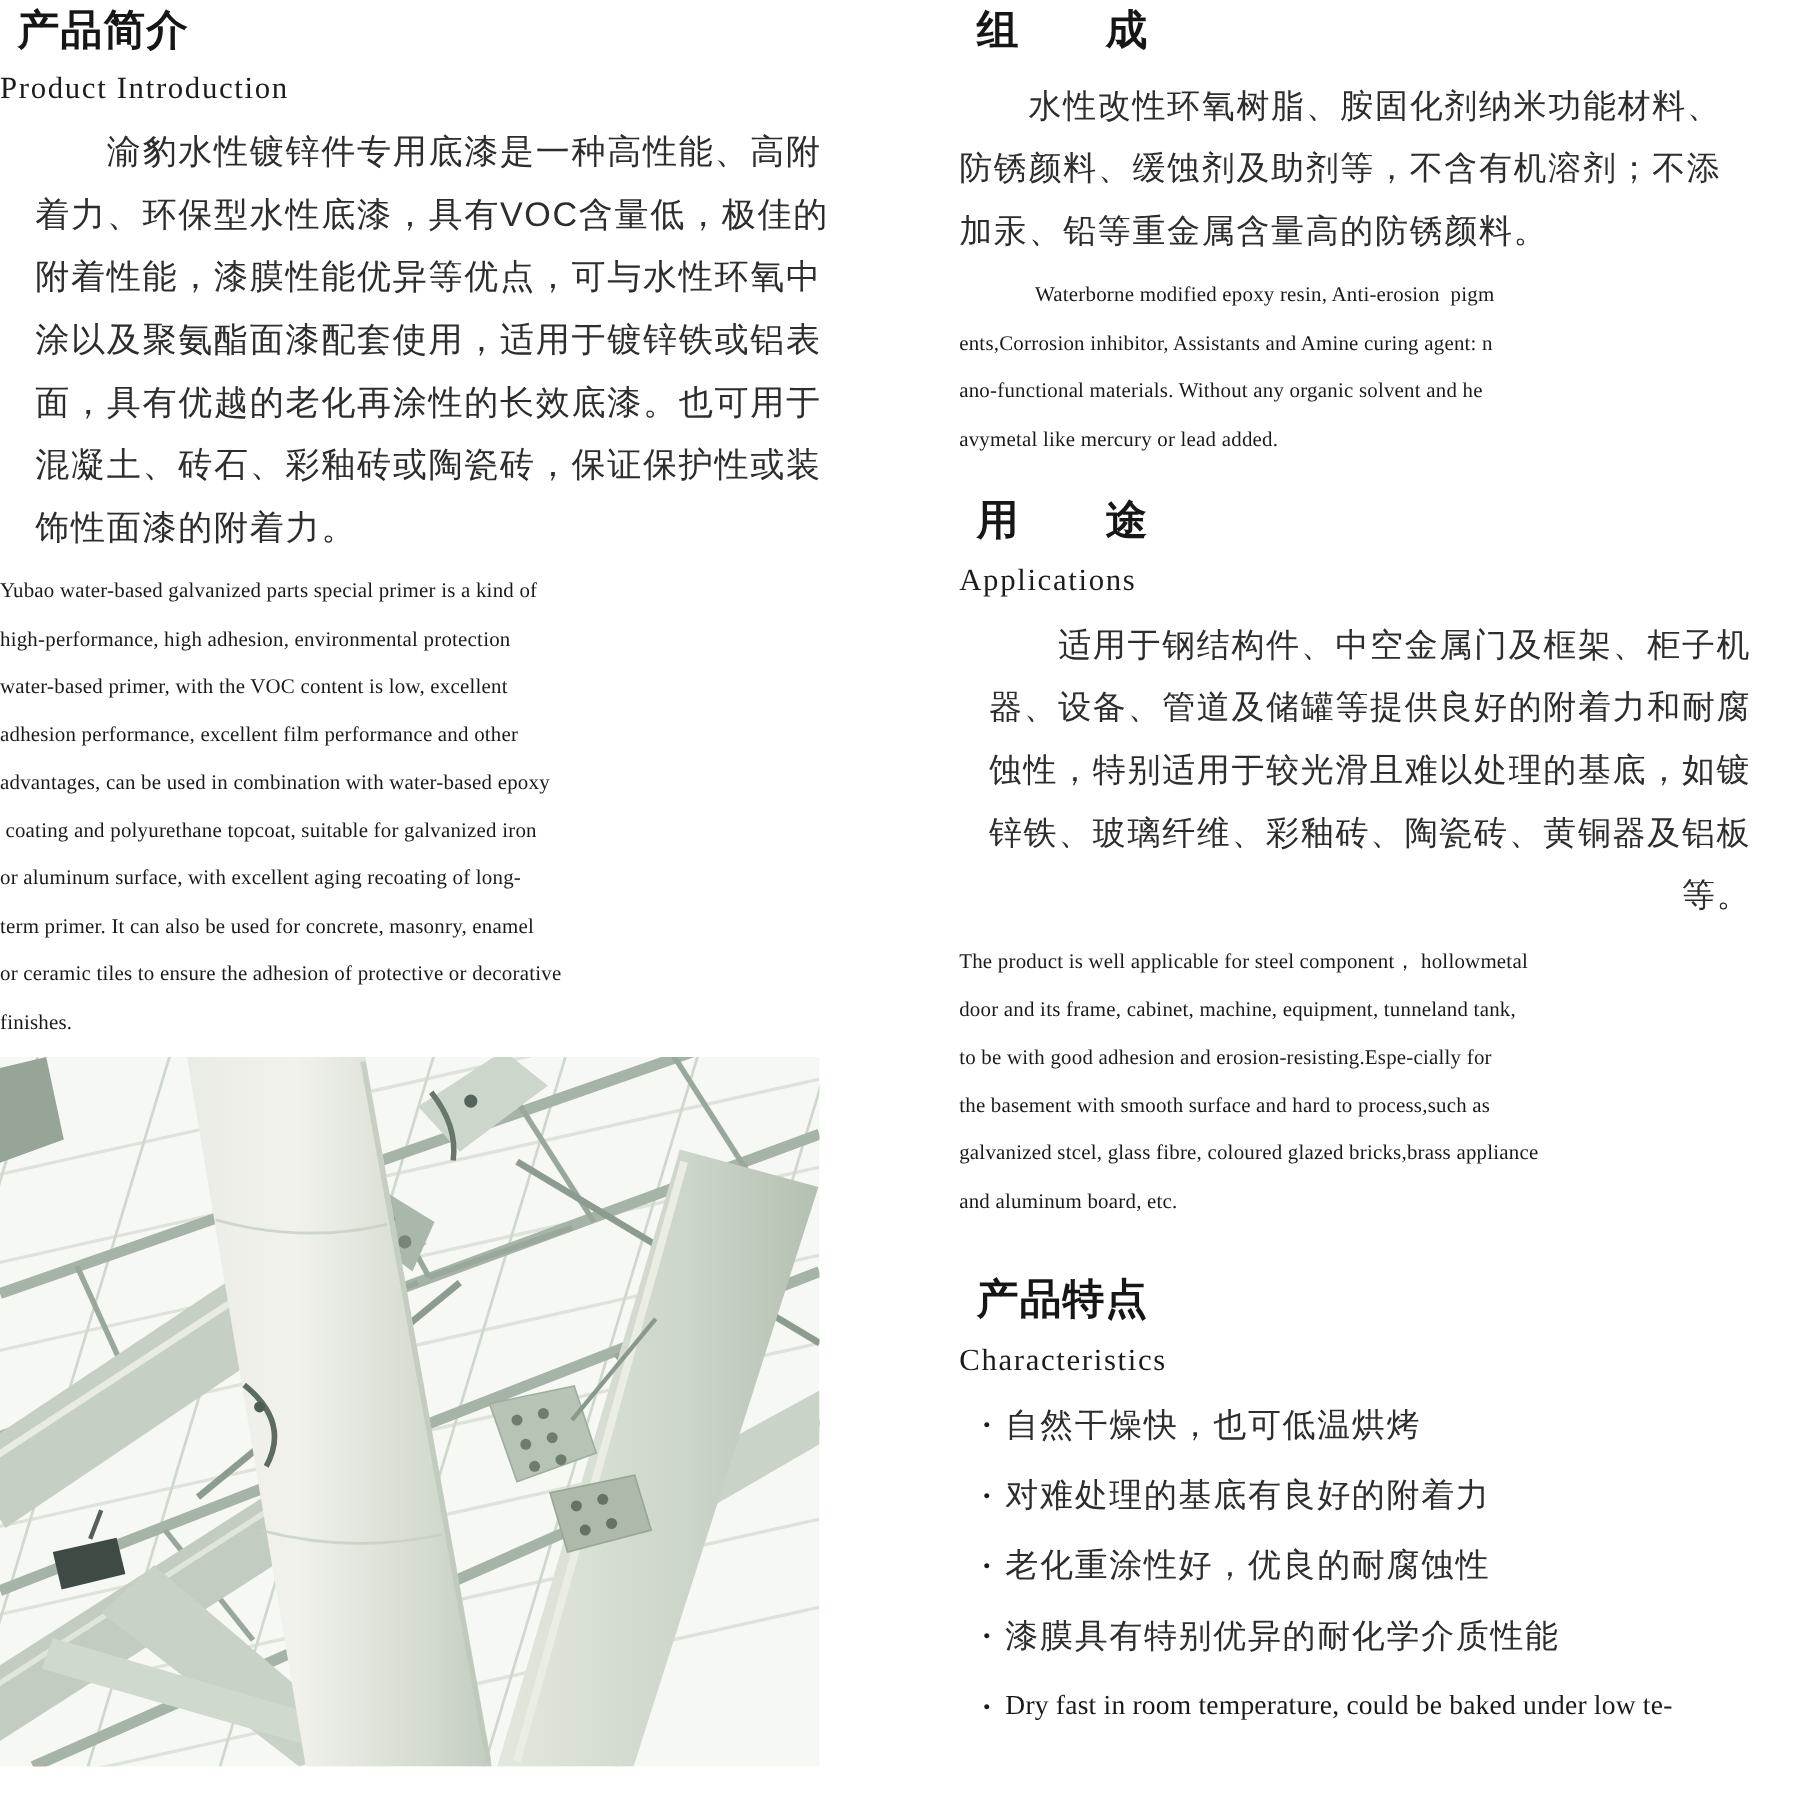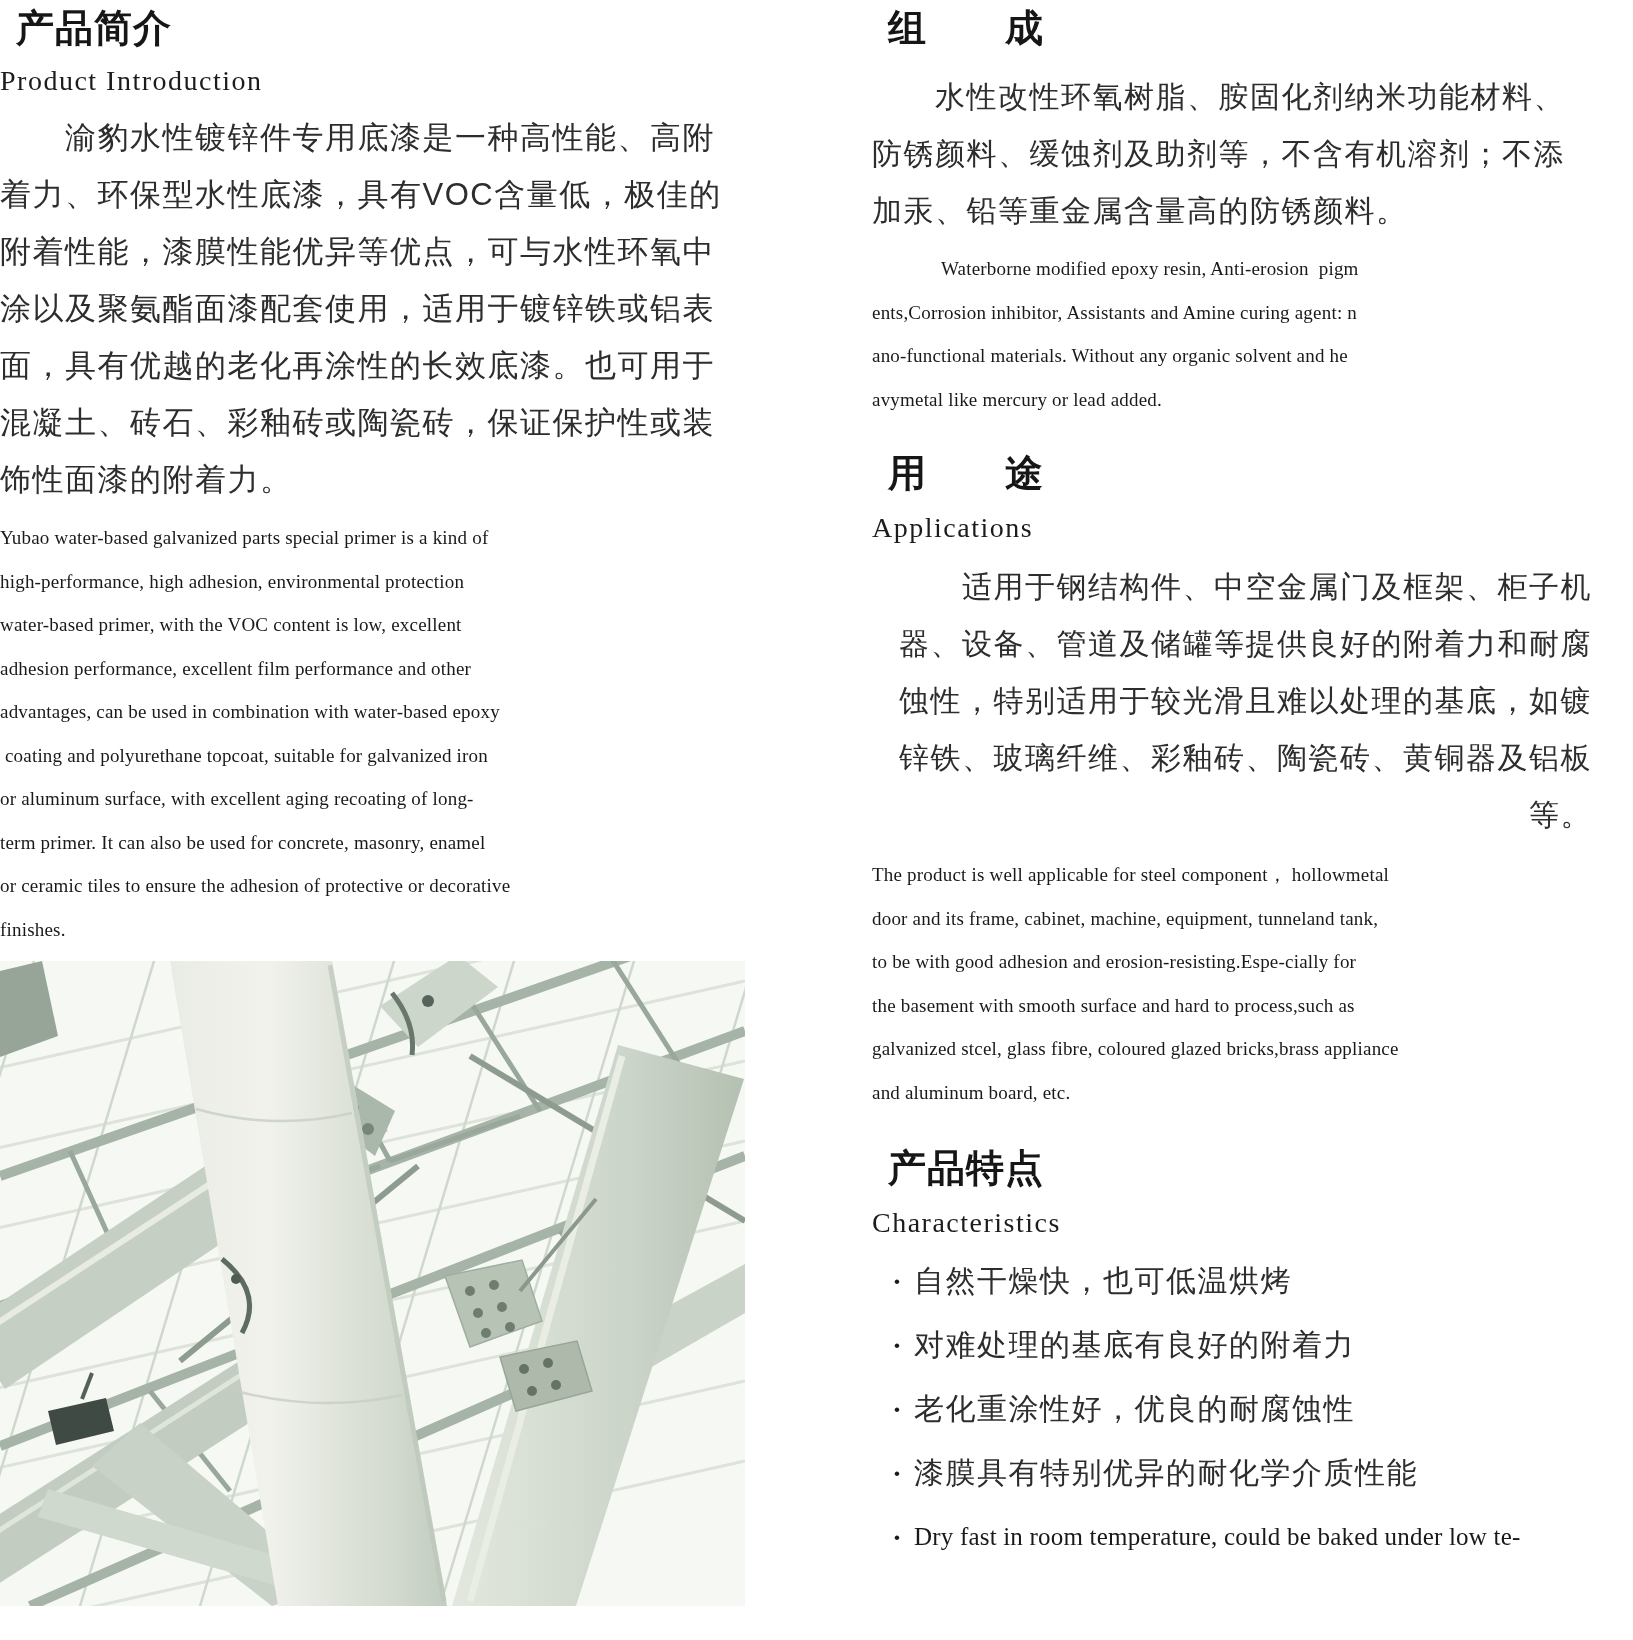--- a/index.html
+++ b/index.html
@@ -27,30 +27,30 @@
   }
   .col-right .zh-body{font-size:30px;}
   .en-body{
     font-family:"Liberation Serif",serif;
     font-size:19px;line-height:43.5px;letter-spacing:0.2px;
     color:#191919;white-space:pre;
   }
 
   .m-h1{margin-top:4px;}
   .m-hen{margin-top:12px;}
-  .col-left .zh-body{margin-top:12px;}
+  .col-left .zh-body{margin-top:12px;padding-left:32px;}
   .col-left .en-body{margin-top:8px;}
 
   .col-right .m-hen{margin-top:14px;}
   .blk-zh1{margin-top:16px;}
   .blk-en1{margin-top:8px;}
   .m-h2{margin-top:28px;}
   .blk-zh2{margin-top:14px;text-align:right;}
   .blk-en2{margin-top:10px;}
-  .m-h3{margin-top:30px;}
+  .m-h3{margin-top:44px;}
   .bullets{margin-top:10px;}
   .bullet{
     display:flex;align-items:center;height:64px;padding-left:22px;
   }
   .bullet .dot{
     font-size:17px;color:#1a1a1a;margin-right:14px;flex:0 0 auto;line-height:1;
   }
   .bullet.zh .txt{
     font-family:"Liberation Sans",sans-serif;font-weight:300;
     font-size:30px;letter-spacing:1.5px;color:#2d2d2d;white-space:pre;

